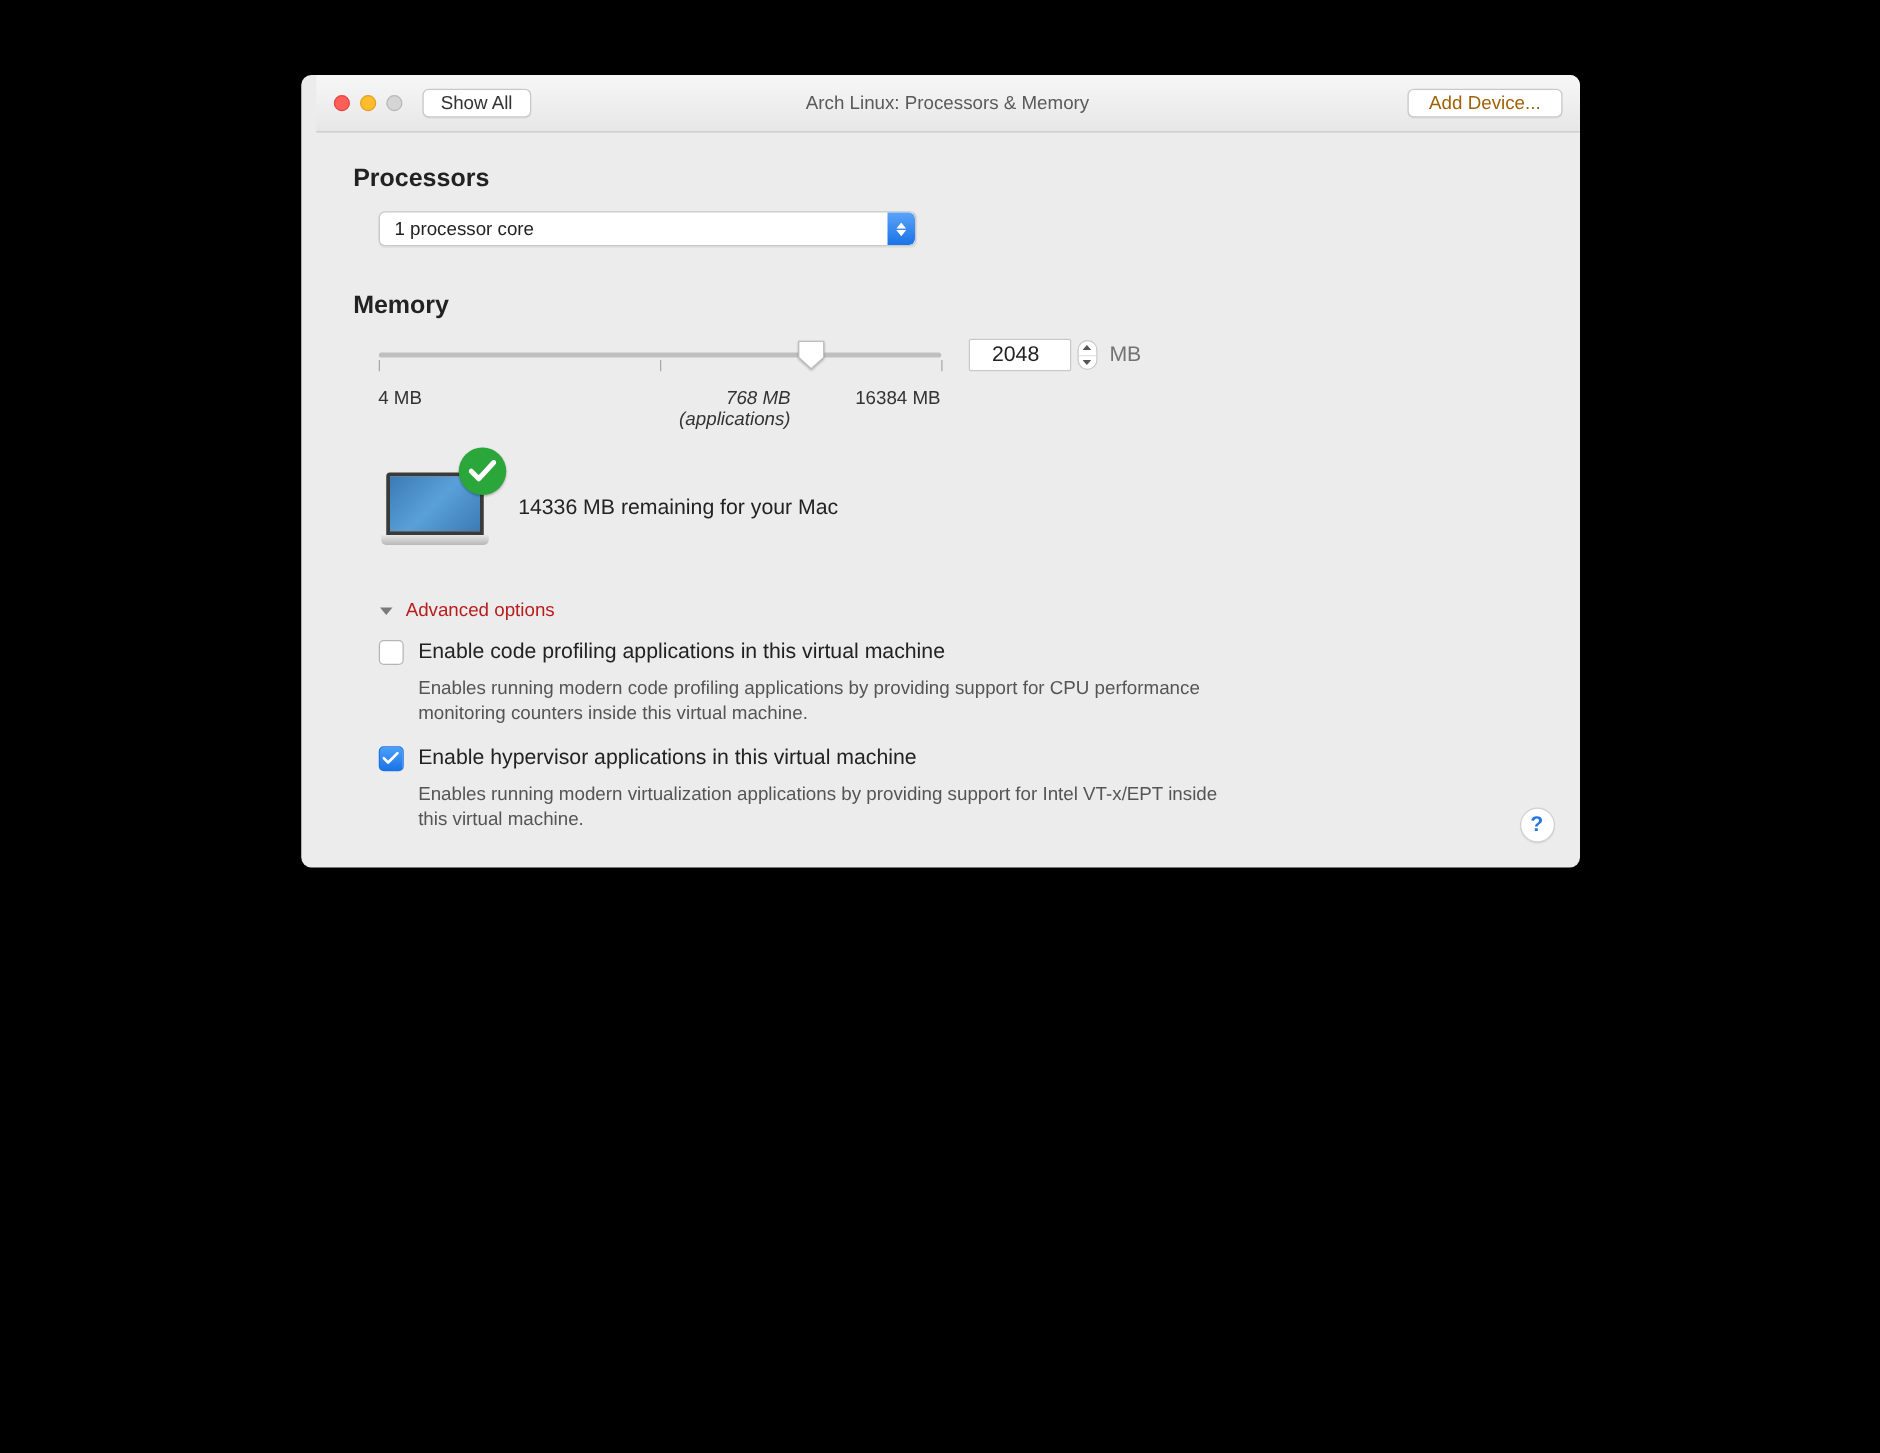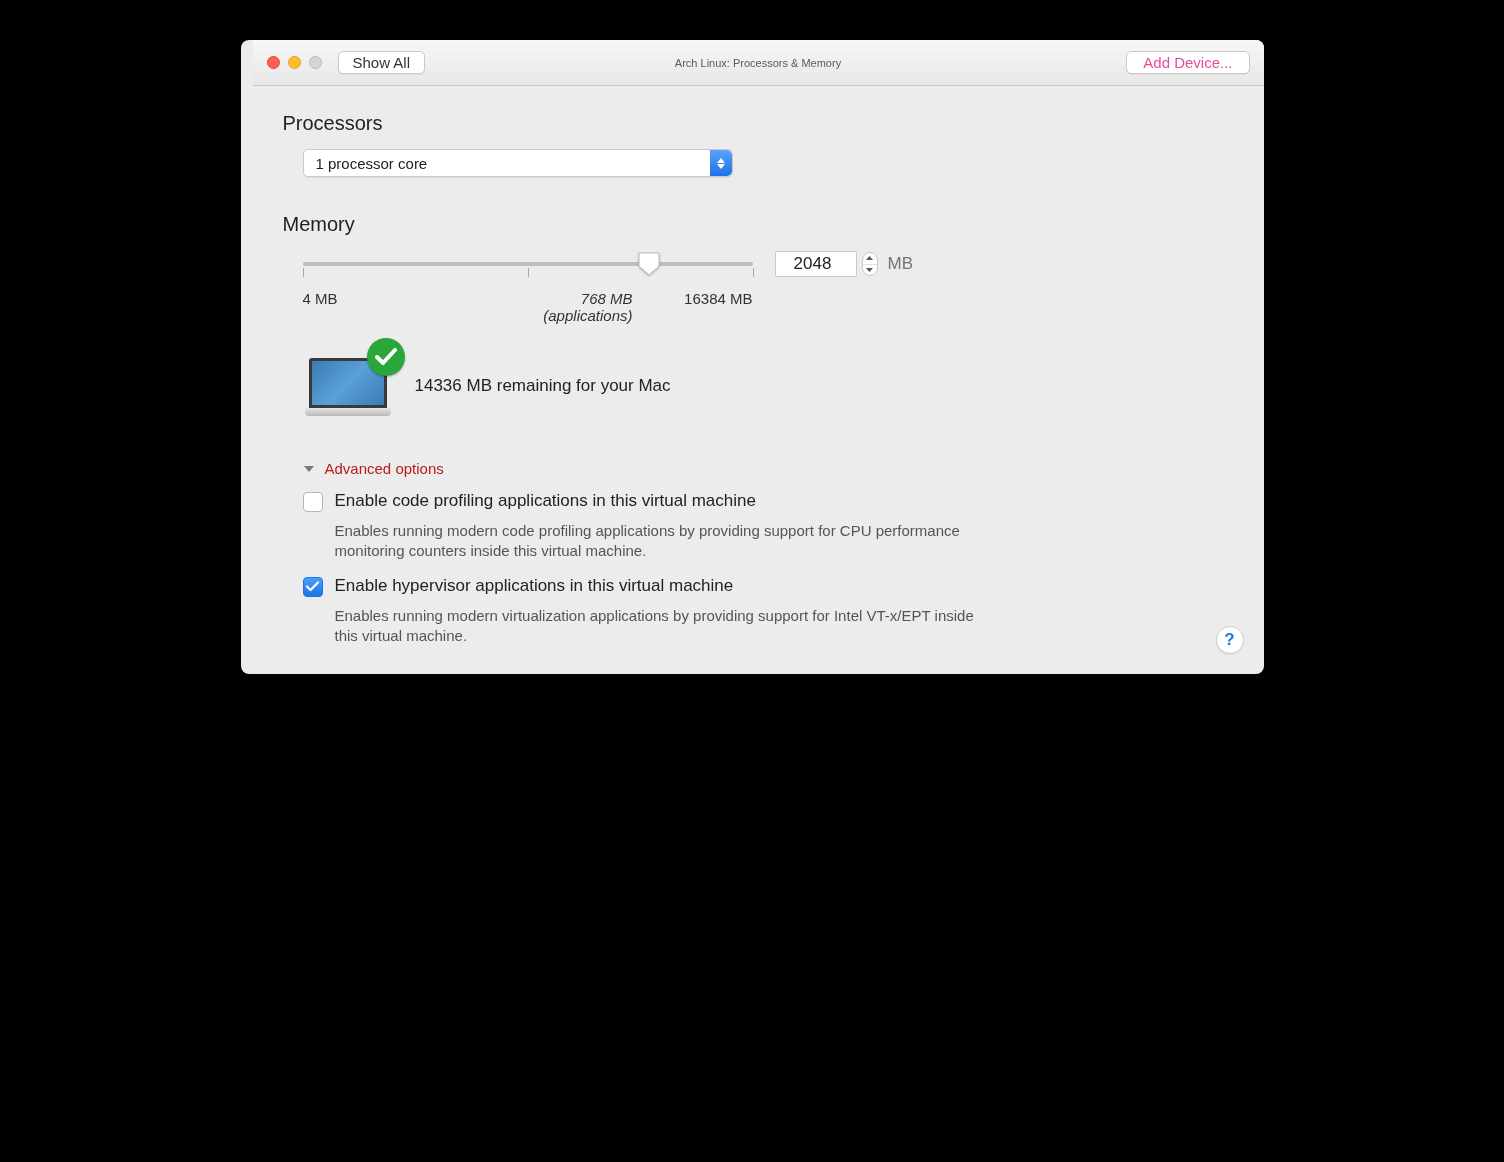--- a/index.html
+++ b/index.html
@@ -8,21 +8,21 @@
     width: 1504px;
     height: 1162px;
     font-family: -apple-system, "Helvetica Neue", Helvetica, Arial, sans-serif;
     -webkit-font-smoothing: antialiased;
     display: flex;
     align-items: flex-start;
     justify-content: center;
   }
   .window {
     width: 1023px;
-    margin-top: 40px;
+    margin-top: 60px;
     background: #ececec;
     border-radius: 8px;
     box-shadow: 0 25px 60px rgba(0,0,0,0.6);
     overflow: hidden;
     padding-left: 12px;
   }
   .titlebar {
     height: 46px;
     background: linear-gradient(#f7f7f7, #e7e7e7);
     border-bottom: 1px solid #c8c8c8;
@@ -43,41 +43,41 @@
     border-radius: 5px;
     font-size: 15px;
     padding: 2px 14px;
     color: #333;
     box-shadow: 0 1px 0 rgba(0,0,0,0.05);
   }
   .titlebar-title {
     position: absolute;
     left: 0; right: 0;
     text-align: center;
-    font-size: 11px;
+    font-size: 15px;
     color: #5a5a5a;
     pointer-events: none;
   }
   .add-device {
     margin-left: auto;
     background: #fff;
     border: 1px solid #c9c9c9;
     border-radius: 5px;
     font-size: 15px;
     padding: 2px 16px;
-    color: #ec4899;
+    color: #a16207;
     box-shadow: 0 1px 0 rgba(0,0,0,0.05);
   }
   .content {
     padding: 26px 30px 28px 30px;
     position: relative;
   }
   .section-title {
     font-size: 20px;
-    font-weight: 400;
+    font-weight: 700;
     color: #222;
     margin-bottom: 14px;
   }
   .select-wrap {
     display: inline-flex;
     margin-left: 20px;
     width: 430px;
     height: 28px;
     background: #fff;
     border: 1px solid #c9c9c9;

